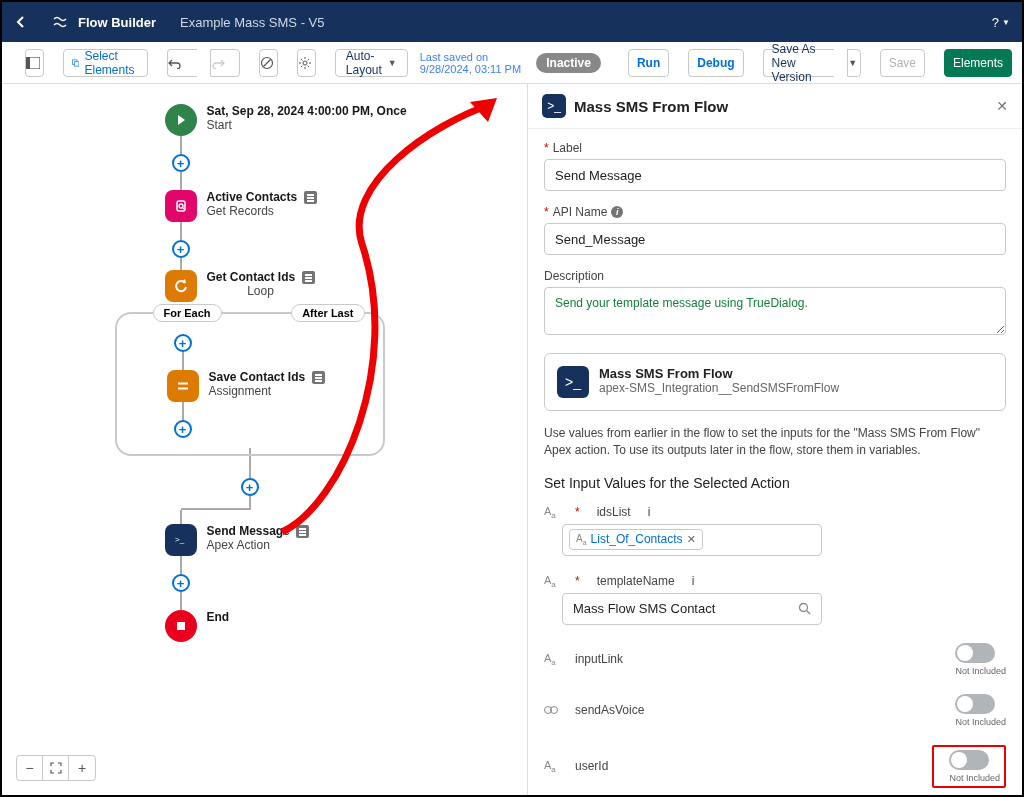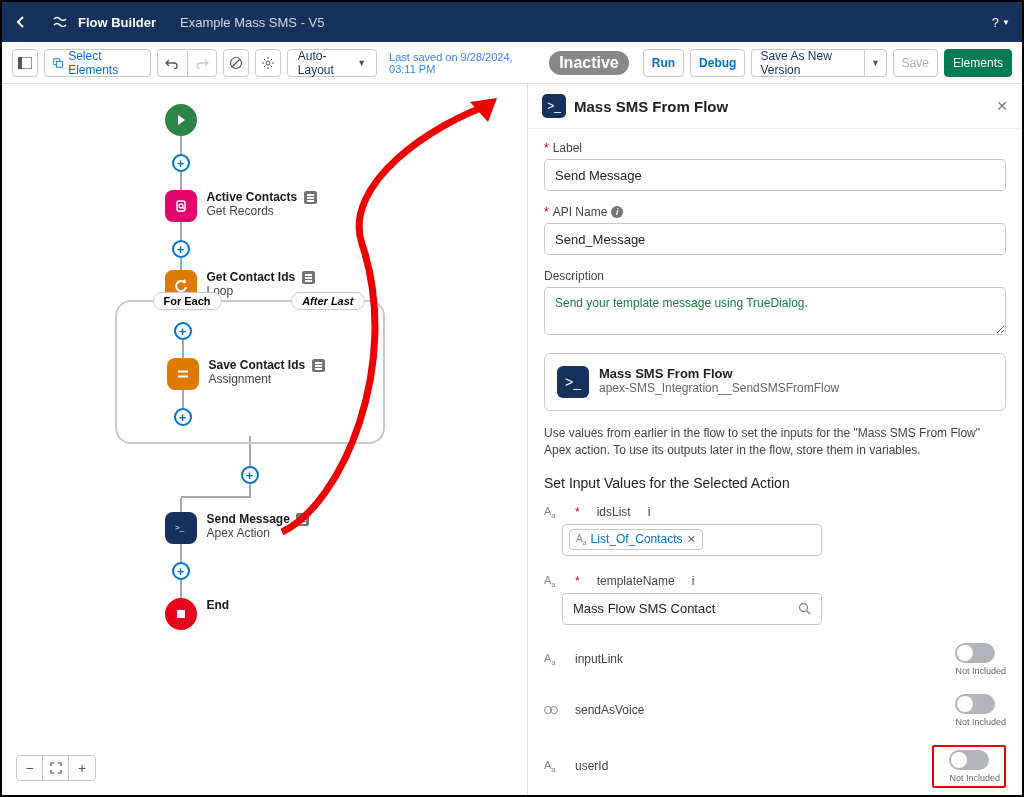--- a/index.html
+++ b/index.html
@@ -9,29 +9,29 @@
 .header { background: #16325c; height: 40px; display: flex; align-items: center; padding: 0 12px; color: #fff; }
 .header .back { width: 24px; text-align: center; cursor: pointer; }
 .header .logo { margin: 0 10px 0 14px; font-size: 16px; }
 .header .title-main { font-size: 13px; font-weight: 600; }
 .header .title-sub { font-size: 13px; margin-left: 24px; color: #d0d8e5; }
 .header .spacer { flex: 1; }
 .header .help { font-size: 13px; cursor: pointer; display:flex; align-items:center; gap:3px;}
 
 
 .toolbar { height: 42px; border-bottom: 1px solid #d8dde6; display: flex; align-items: center; padding: 0 10px; gap: 6px; background: #fff; }
-.tb-btn { height: 28px; border: 1px solid #c9c9c9; border-radius: 4px; background: #fff; display: inline-flex; align-items: center; justify-content: center; padding: 0 8px; font-size: 12px; color: #16325c; cursor: pointer; }
+.tb-btn { height: 28px; border: 1px solid #c9c9c9; border-radius: 4px; background: #fff; display: inline-flex; align-items: center; padding: 0 8px; font-size: 12px; color: #16325c; cursor: pointer; margin-left: 13px; }
 .tb-btn.icon-only { width: 30px; padding: 0; }
 .tb-btn.disabled { color: #b0b0b0; cursor: default; }
 .tb-btn.select-elem { color: #0070d2; }
 .tb-btn.select-elem svg { margin-right: 5px; }
 .auto-layout { display: flex; align-items: center; gap: 6px; padding: 0 10px; }
 .toolbar .spacer { flex: 1; }
 .last-saved { font-size: 11px; color: #3b82f6; margin-right: 6px; }
-.status-pill { background: #888; color: #fff; border-radius: 14px; padding: 3px 10px; font-size: 16px; font-weight: 600; margin-right: 8px; }
+.status-pill { background: #888; color: #fff; border-radius: 14px; padding: 3px 10px; font-size: 12px; font-weight: 600; margin-right: 8px; }
 .btn-green { background: #047a54; color: #fff; border-color: #047a54; }
 .btn-run { color: #0070d2; font-weight: bold; }
 .split-btn { display: flex; }
 .split-btn .tb-btn:first-child { border-radius: 4px 0 0 4px; border-right: none; }
 .split-btn .tb-btn:last-child { border-radius: 0 4px 4px 0; width: 26px; padding: 0; }
 
 
 .main { position: absolute; top: 82px; bottom: 0; left: 0; right: 0; display: flex; }
 .canvas { flex: 1; position: relative; background: #fff; overflow: hidden; }
 .panel { width: 495px; border-left: 1px solid #d8dde6; background: #fff; display: flex; flex-direction: column; overflow-y: auto; }
@@ -50,21 +50,21 @@
 .node-text .sub { color: #444; }
 .note-ico { display:inline-flex; width:13px; height:13px; background:#747474; border-radius:2px; vertical-align:middle; margin-left:3px; align-items:center; justify-content:center;}
 .note-ico::after { content:""; width:7px; height:1.5px; background:#fff; box-shadow: 0 -3px 0 #fff, 0 3px 0 #fff; }
 .connector-v { width: 2px; background: #aaa; margin-left: 125px; height: 18px; }
 .plus-circle { width: 18px; height: 18px; border: 2px solid #0070d2; border-radius: 50%; background: #fff; margin-left: 117px; display: flex; align-items: center; justify-content: center; color: #0070d2; font-size: 13px; font-weight: bold; cursor: pointer; line-height: 1; }
 .loop-box { border: 2px solid #c9c9c9; border-radius: 16px; position: relative; width: 270px; margin-left: 60px; padding: 20px 0 16px; margin-top: -8px; margin-bottom: -8px;}
 .loop-box .connector-v { margin-left: 65px; }
 .loop-box .plus-circle { margin-left: 57px; }
 .loop-label { position: absolute; top: -10px; background: #fff; border: 1px solid #c9c9c9; border-radius: 12px; padding: 2px 10px 2px; font-size: 11px; font-weight:600; }
 .loop-label.left { left: 36px; }
-.loop-label.right { right: 18px; font-style: italic; }
+.loop-label.right { right: 18px; }
 .loop-box .node-row { margin-left: 50px; }
 .zoom-ctrl { position: absolute; bottom: 14px; left: 14px; display: flex; border: 1px solid #c9c9c9; border-radius: 4px; height: 26px; background: #fff; }
 .zoom-ctrl div { width: 26px; display: flex; align-items: center; justify-content: center; font-size: 14px; color: #555; cursor: pointer; border-right: 1px solid #c9c9c9; }
 .zoom-ctrl div:last-child { border-right: none; }
 
 
 .red-arrow { position: absolute; top: 0; left: 0; pointer-events: none; }
 
 
 .panel-head { display: flex; align-items: center; padding: 10px 14px; border-bottom: 1px solid #efefef; }
@@ -187,40 +187,41 @@
 
   <div class="canvas">
     <div class="flow">
 
       <div class="node-row">
         <div class="node-icon start">
             <svg width="12" height="12" viewBox="0 0 12 12">
               <path d="M3 1 L10 6 L3 11 Z" fill="#fff"></path>
             </svg>
           </div>
+        <div class="node-text"><b>Sat, Sep 28, 2024 4:00:00 PM, Once</b><br><span class="sub">Start</span></div>
       </div>
       <div class="connector-v"></div>
       <div class="plus-circle">+</div>
       <div class="connector-v"></div>
 
       <div class="node-row">
         <div class="node-icon pink">
             <svg width="16" height="16" viewBox="0 0 16 16">
               <rect x="4" y="3" width="8" height="10" rx="2" fill="none" stroke="#fff" stroke-width="1.5"></rect>
               <circle cx="8" cy="8" r="2" fill="none" stroke="#fff" stroke-width="1.3"></circle>
               <line x1="9.5" y1="9.5" x2="11" y2="11" stroke="#fff" stroke-width="1.3"></line>
             </svg>
           </div>
         <div class="node-text"><b>Active Contacts</b> <span class="note-ico"></span><br><span class="sub">Get Records</span></div>
       </div>
       <div class="connector-v"></div>
       <div class="plus-circle">+</div>
       <div class="connector-v" style="height:12px;"></div>
 
-      <div class="node-row" style="margin-bottom:6px;">
+      <div class="node-row" style="margin-bottom:18px;text-align:center;">
         <div class="node-icon orange">
             <svg width="16" height="16" viewBox="0 0 16 16">
               <path d="M12 5 A5 5 0 1 0 13 9" fill="none" stroke="#fff" stroke-width="2"></path>
               <path d="M9 4 L13 5 L12 1" fill="#fff"></path>
             </svg>
           </div>
         <div class="node-text"><b>Get Contact Ids</b> <span class="note-ico"></span><br><span class="sub">Loop</span></div>
       </div>
 
       <div class="loop-box">

